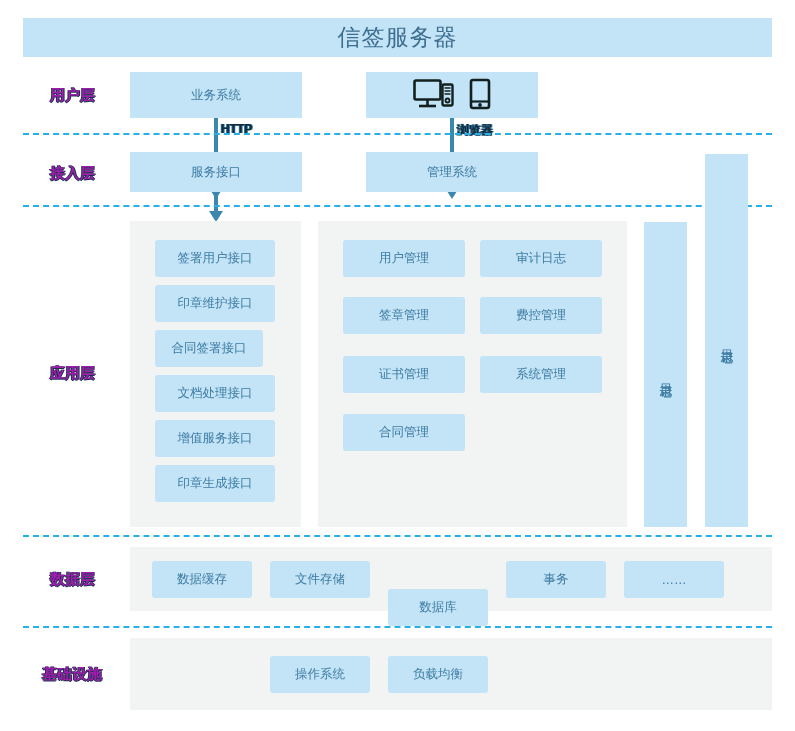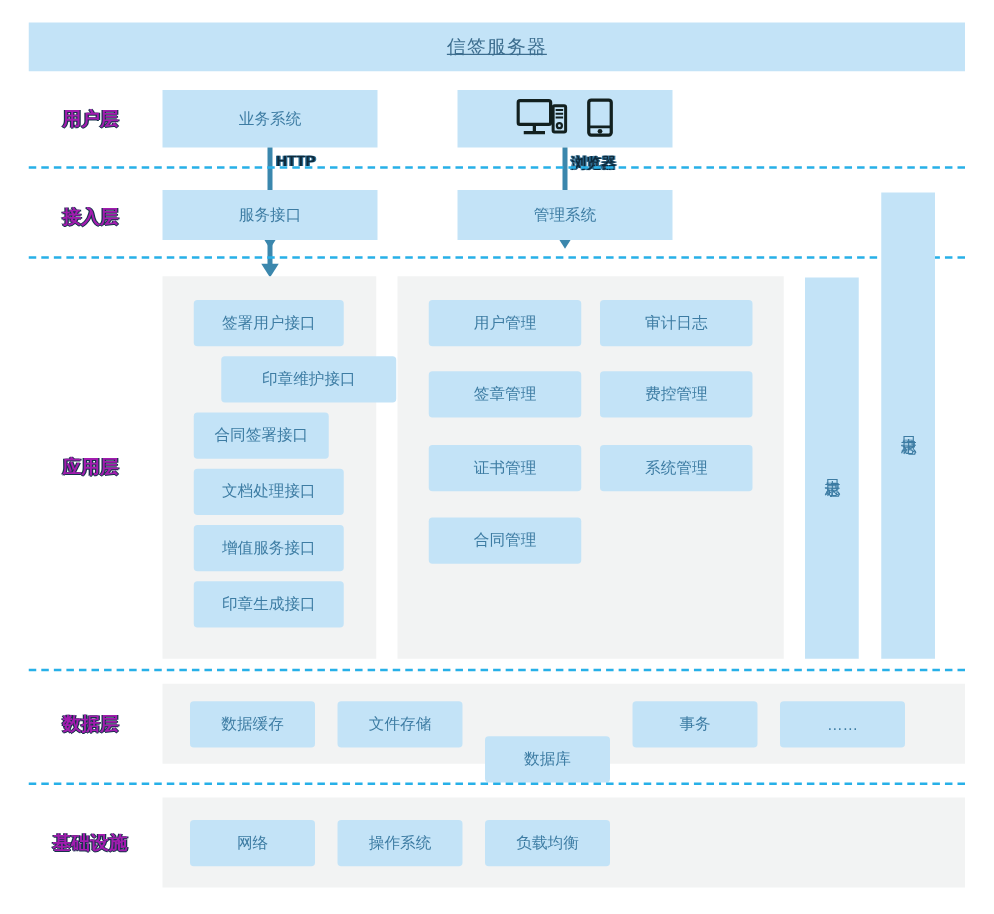--- a/index.html
+++ b/index.html
@@ -27,24 +27,23 @@
   
   .title-bar {
     left: 23px; top: 18px;
     width: 749px; height: 39px;
     background: #c3e3f7;
     display: flex;
     align-items: center;
     justify-content: center;
   }
   .title-text {
-    font-size: 15px;
+    font-size: 23px;
     color: #3d6e8f;
     letter-spacing: 1px;
-    text-decoration: underline;
   }
 
   
   .layer-label {
     font-size: 15px;
     font-weight: bold;
     color: #a21caf;
     white-space: nowrap;
     text-shadow:
        1px 0 0 #16344a,
@@ -179,21 +178,21 @@
   <div class="abs arrow-stem" style="left:214px; top:192px; height:22px;"></div>
   <div class="abs arrow-head" style="left:209px; top:211px;"></div>
 
   <div class="abs divider" style="top:205px;"></div>
 
   <div class="abs panel" style="left:130px; top:221px; width:171px; height:306px;"></div>
 
   <div class="abs bbox rounded" style="left:155px; top:240px; width:120px; height:37px;">
     <span>签署用户接口</span>
   </div>
-  <div class="abs bbox rounded" style="left:155px; top:285px; width:140px; height:37px;margin-left:22px;">
+  <div class="abs bbox rounded" style="left:155px; top:285px; width:120px; height:37px;">
     <span>印章维护接口</span>
   </div>
   <div class="abs bbox rounded" style="left:155px; top:330px; width:108px; height:37px;">
     <span>合同签署接口</span>
   </div>
   <div class="abs bbox rounded" style="left:155px; top:375px; width:120px; height:37px;">
     <span>文档处理接口</span>
   </div>
   <div class="abs bbox rounded" style="left:155px; top:420px; width:120px; height:37px;">
     <span>增值服务接口</span>
@@ -251,23 +250,20 @@
     <span>事务</span>
   </div>
   <div class="abs bbox rounded" style="left:624px; top:561px; width:100px; height:37px;">
     <span>……</span>
   </div>
 
   <div class="abs divider" style="top:626px;"></div>
 
   <div class="abs panel" style="left:130px; top:638px; width:642px; height:72px;"></div>
 
-  <div class="abs bbox rounded" style="left:152px; top:656px; width:100px; height:37px;">
-    <span>网络</span>
-  </div>
   <div class="abs bbox rounded" style="left:270px; top:656px; width:100px; height:37px;">
     <span>操作系统</span>
   </div>
   <div class="abs bbox rounded" style="left:388px; top:656px; width:100px; height:37px;">
     <span>负载均衡</span>
   </div>
 
 </div>
 
 </body></html>

